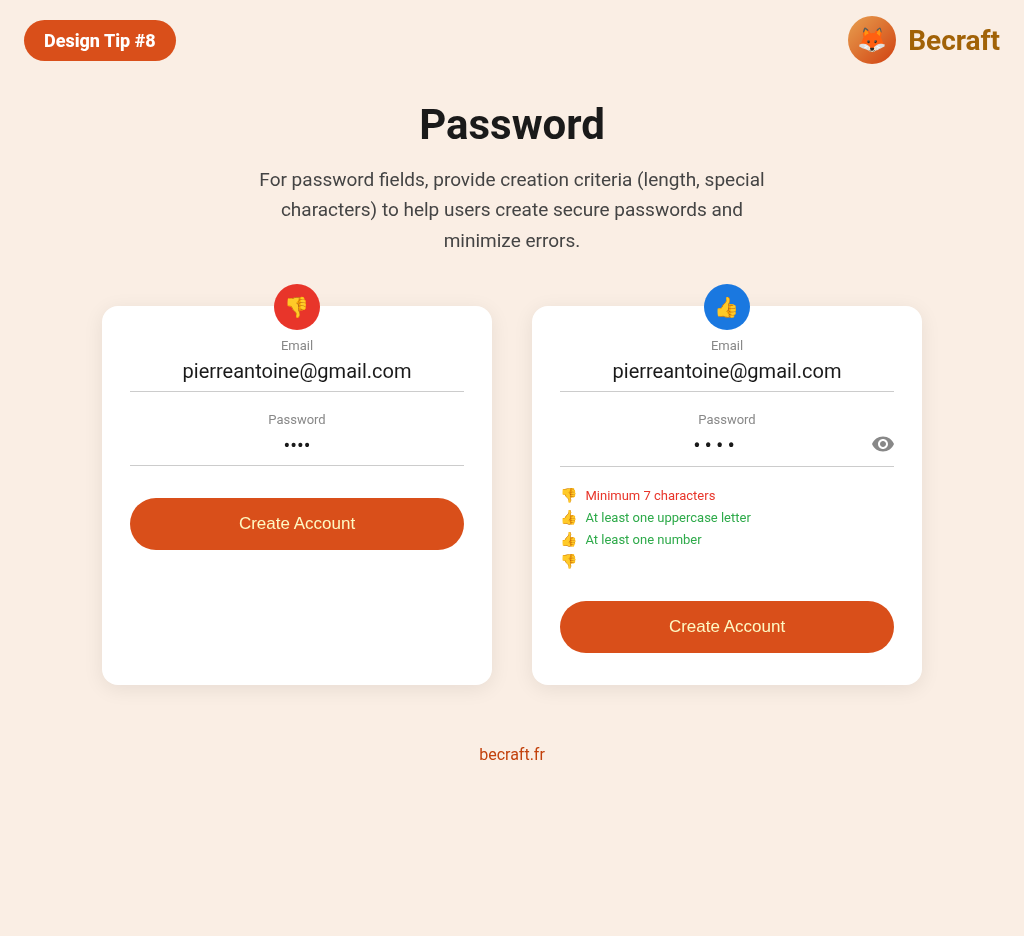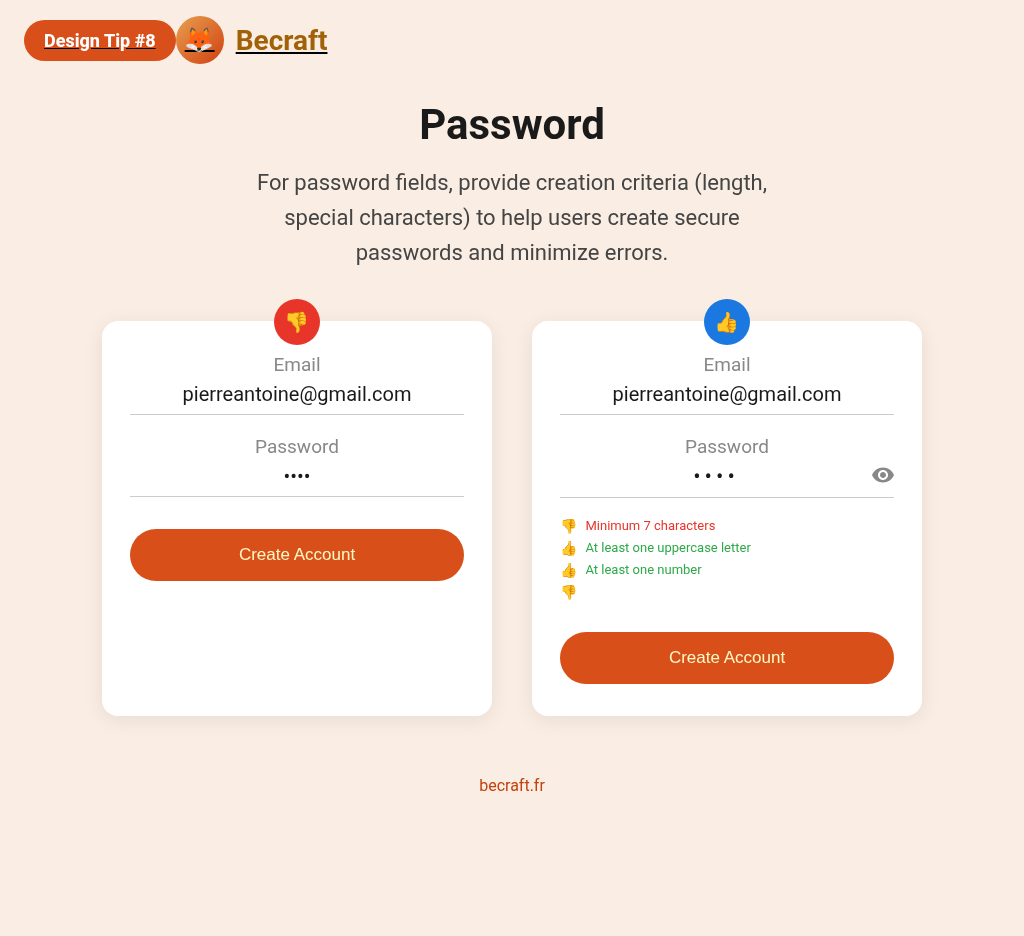--- a/index.html
+++ b/index.html
@@ -7,23 +7,23 @@
     body {
       background-color: #faeee4;
       font-family: -apple-system, BlinkMacSystemFont, 'Segoe UI', Roboto, sans-serif;
       min-height: 936px;
       position: relative;
     }
 
     
     .header {
       display: flex;
+      justify-content: space-between;
       align-items: center;
       padding: 16px 24px;
-      text-decoration: underline;
     }
 
     .design-tip-badge {
       background-color: #d94f1a;
       color: white;
       font-size: 18px;
       font-weight: 600;
       padding: 10px 20px;
       border-radius: 30px;
     }
@@ -63,21 +63,21 @@
     }
 
     .page-title {
       font-size: 42px;
       font-weight: 700;
       color: #1a1a1a;
       margin-bottom: 16px;
     }
 
     .page-description {
-      font-size: 22px;
+      font-size: 19px;
       color: #444;
       max-width: 540px;
       margin: 0 auto 50px;
       line-height: 1.6;
     }
 
     
     .cards-container {
       display: flex;
       justify-content: center;
@@ -120,21 +120,21 @@
     .card-badge.good {
       background-color: #1a78e0;
     }
 
     
     .field-group {
       margin-bottom: 20px;
     }
 
     .field-label {
-      font-size: 19px;
+      font-size: 13px;
       color: #888;
       margin-bottom: 6px;
       display: block;
     }
 
     .field-value {
       font-size: 20px;
       color: #1a1a1a;
       padding-bottom: 8px;
       border-bottom: 1.5px solid #ccc;

